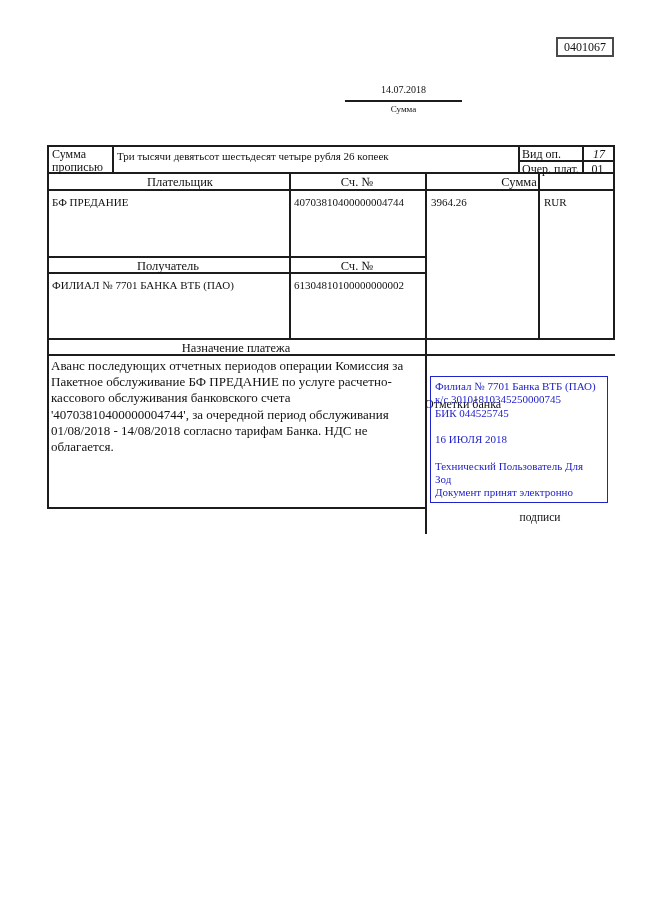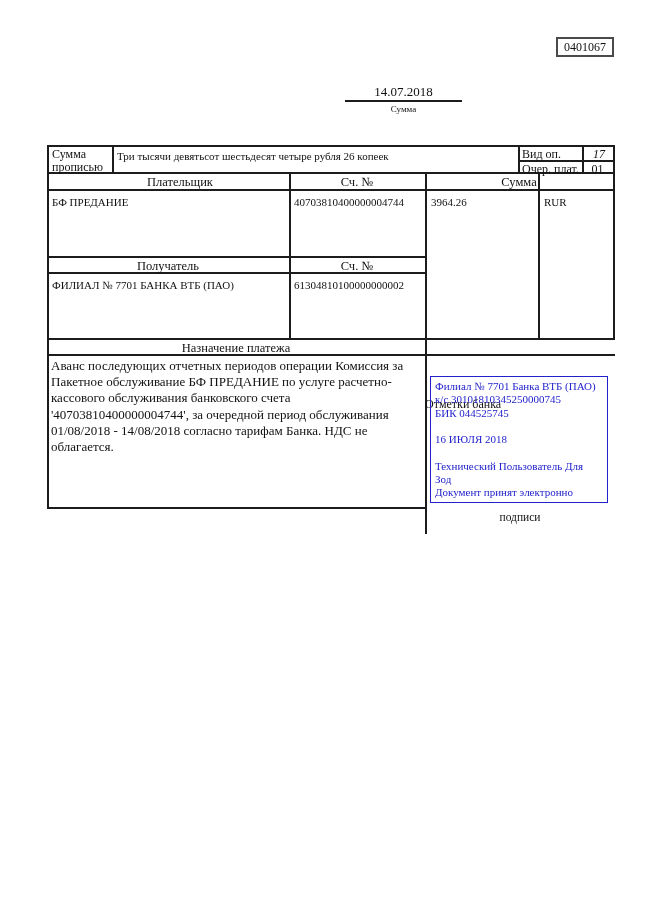--- a/index.html
+++ b/index.html
@@ -33,21 +33,21 @@
   #doc-title {
     position: absolute;
     left: 55px; top: 82px;
     font-family: "Liberation Sans", sans-serif;
     font-weight: bold;
     font-size: 13.5px;
   }
   #date-value {
     position: absolute;
     left: 345px; top: 84px; width: 117px;
-    font-size: 13px;
+    font-size: 10px;
     text-align: center;
   }
   #date-underline { left: 345px; top: 100px; width: 117px; }
   #date-caption {
     position: absolute;
     left: 345px; top: 104px; width: 117px;
     font-size: 9px;
     text-align: center;
   }
 
@@ -93,21 +93,21 @@
     box-sizing: border-box;
     border: 1px solid #2222cc;
     padding: 3px 4px;
     color: #2222cc;
     font-size: 11px;
     line-height: 13.3px;
     white-space: pre-line;
   }
   #signatures-label {
     left: 427px; top: 511px; width: 186px;
-    font-size: 11.5px; text-align: center;
+    font-size: 11.5px; text-align: center; padding-left: 20px;
   }
 </style>
 </head>
 <body>
 
 <div id="page">
 
   <div id="form-code-box">
     <span>0401067</span>
   </div>

